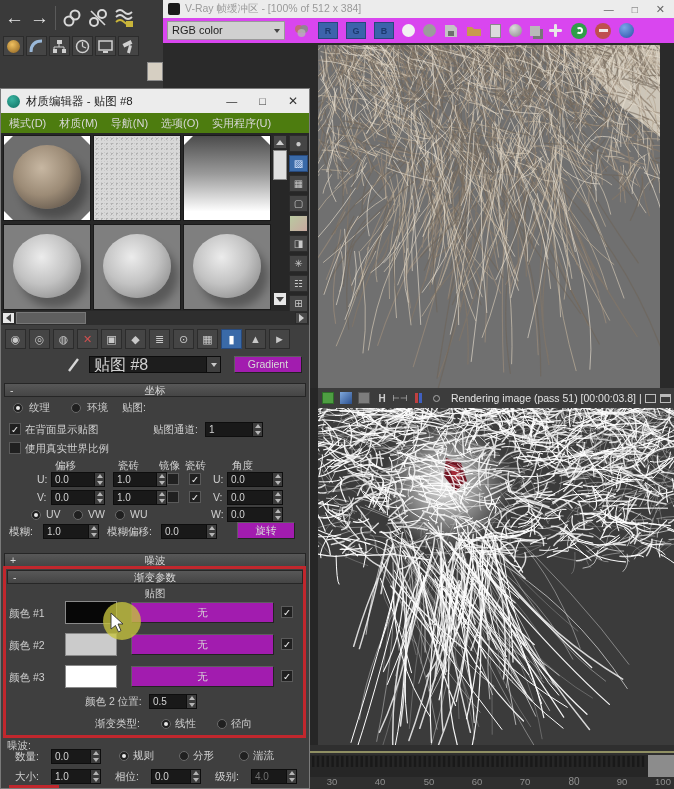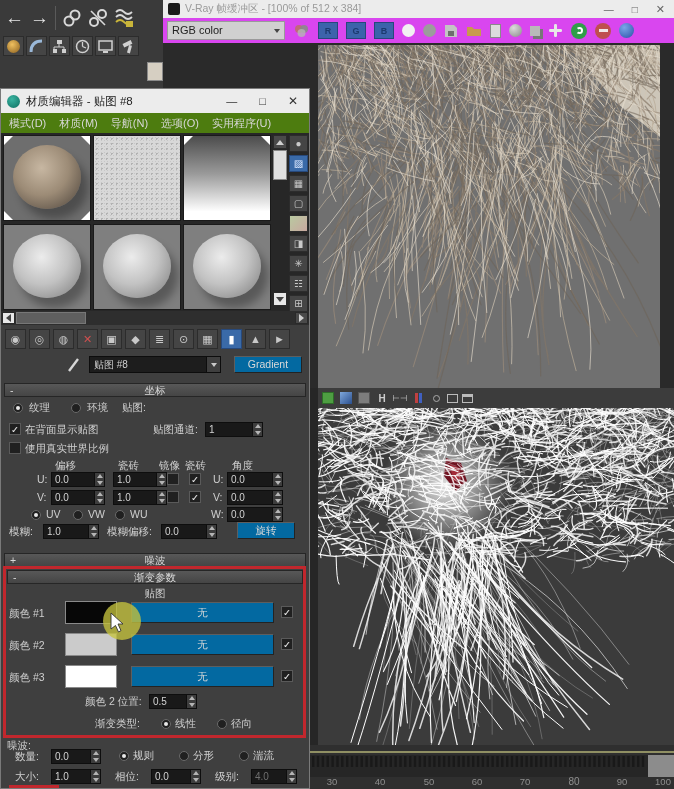--- a/index.html
+++ b/index.html
@@ -15,24 +15,24 @@
 .sp i::after{content:"";border-left:3px solid transparent;border-right:3px solid transparent}
 .sp .up::after{border-bottom:4px solid #b5b5b5}
 .sp .dn::after{border-top:4px solid #b5b5b5}
 .cb{position:absolute;width:12px;height:12px;background:#202020;border:1px solid #5a5a5a;display:flex;align-items:center;justify-content:center}
 .cb i{color:#e8e8e8;font-size:9.5px;font-style:normal;line-height:9px}
 .radio{position:absolute;width:10px;height:10px;border-radius:50%;background:#202020;border:1px solid #6a6a6a}
 .radio.on::after{content:"";position:absolute;left:2px;top:2px;width:4px;height:4px;border-radius:50%;background:#e8e8e8}
 .roll{position:absolute;left:3px;width:302px;height:14px;background:linear-gradient(#585858,#454545);border:1px solid #262626;color:#dadada;font-size:10.5px;text-align:center;line-height:13px}
 .roll b{position:absolute;left:5px;top:0;font-weight:normal}
 .combo{position:absolute;display:flex;background:#1d1d1d;border:1px solid #0d0d0d;height:17px}
-.combo .fv{flex:1;color:#d0d0d0;font-size:10px;line-height:15px;padding:0 4px;white-space:nowrap;overflow:hidden}
+.combo .fv{flex:1;color:#d0d0d0;font-size:16px;line-height:15px;padding:0 4px;white-space:nowrap;overflow:hidden}
 .combo .chv{width:14px;background:#3f3f3f;border-left:1px solid #0d0d0d;display:flex;align-items:center;justify-content:center}
 .chv::after{content:"";border-left:3.5px solid transparent;border-right:3.5px solid transparent;border-top:4.5px solid #c9c9c9}
-.btn{position:absolute;background:#0369a1;border:1px solid #5e5e5e;border-bottom-color:#232323;border-right-color:#232323;color:#d8d8d8;font-size:10.5px;text-align:center}
+.btn{position:absolute;background:#a21caf;border:1px solid #5e5e5e;border-bottom-color:#232323;border-right-color:#232323;color:#d8d8d8;font-size:10.5px;text-align:center}
 .tico{width:21px;height:20px;background:#454545;border:1px solid #2c2c2c;color:#c9c9c9;font-size:11px;display:flex;align-items:center;justify-content:center;flex:none}
 .tico.hl{background:#3a6aa8;border-color:#27497c;color:#fff}
 .vico{width:19px;height:17px;background:#454545;border:1px solid #2c2c2c;color:#c9c9c9;font-size:10px;display:flex;align-items:center;justify-content:center;margin-bottom:3px}
 .vico.hl{background:#3a6aa8;border-color:#27497c;color:#dce8ff}
 .slot{position:absolute;width:88px;height:86px;border:1px solid #1a1a1a;overflow:hidden}
 .corner{position:absolute;width:0;height:0;border-style:solid}
 .ball{width:68px;height:64px;border-radius:50%;margin:9px auto;box-shadow:7px 10px 9px rgba(0,0,0,.3)}
 .tri{width:0;height:0;border-style:solid;display:inline-block}
 .scbtn{position:absolute;background:#4a4a4a;border:1px solid #2a2a2a;display:flex;align-items:center;justify-content:center}
 .menu-it{color:#d8d8d8;font-size:11px;margin-right:13px;cursor:default}
@@ -187,20 +187,21 @@
       </span>
     <span class="rico" style="font-size:10px;font-weight:bold">H</span>
     <span class="rico">⊢⊣</span>
     <span class="rico">
         <span style="width:3px;height:10px;background:#c04040;margin-right:1px"></span>
         <span style="width:3px;height:10px;background:#4060c0"></span>
       </span>
     <span class="rico">
         <span style="width:7px;height:7px;border:1px solid #aaa;border-radius:50%"></span>
       </span>
+    <span style="color:#e2e2e2;font-size:10.5px;margin-left:4px;white-space:nowrap;overflow:hidden;flex:1">Rendering image (pass 51) [00:00:03.8] |</span>
     <span style="width:11px;height:9px;border:1px solid #bbb;flex:none"></span>
     <span style="width:11px;height:9px;border:1px solid #bbb;border-top-width:3px;flex:none"></span>
   </div>
   <div class="abs" style="left:318px;top:408px;width:356px;height:337px;background:#3b3b3b;overflow:hidden">
     <svg id="fur-bottom" width="356" height="337">
         <defs>
           <radialGradient id="g10">
             <stop offset="0%" stop-color="#ffffff" stop-opacity=".85"></stop>
             <stop offset="100%" stop-color="#ffffff" stop-opacity="0"></stop>
           </radialGradient>

